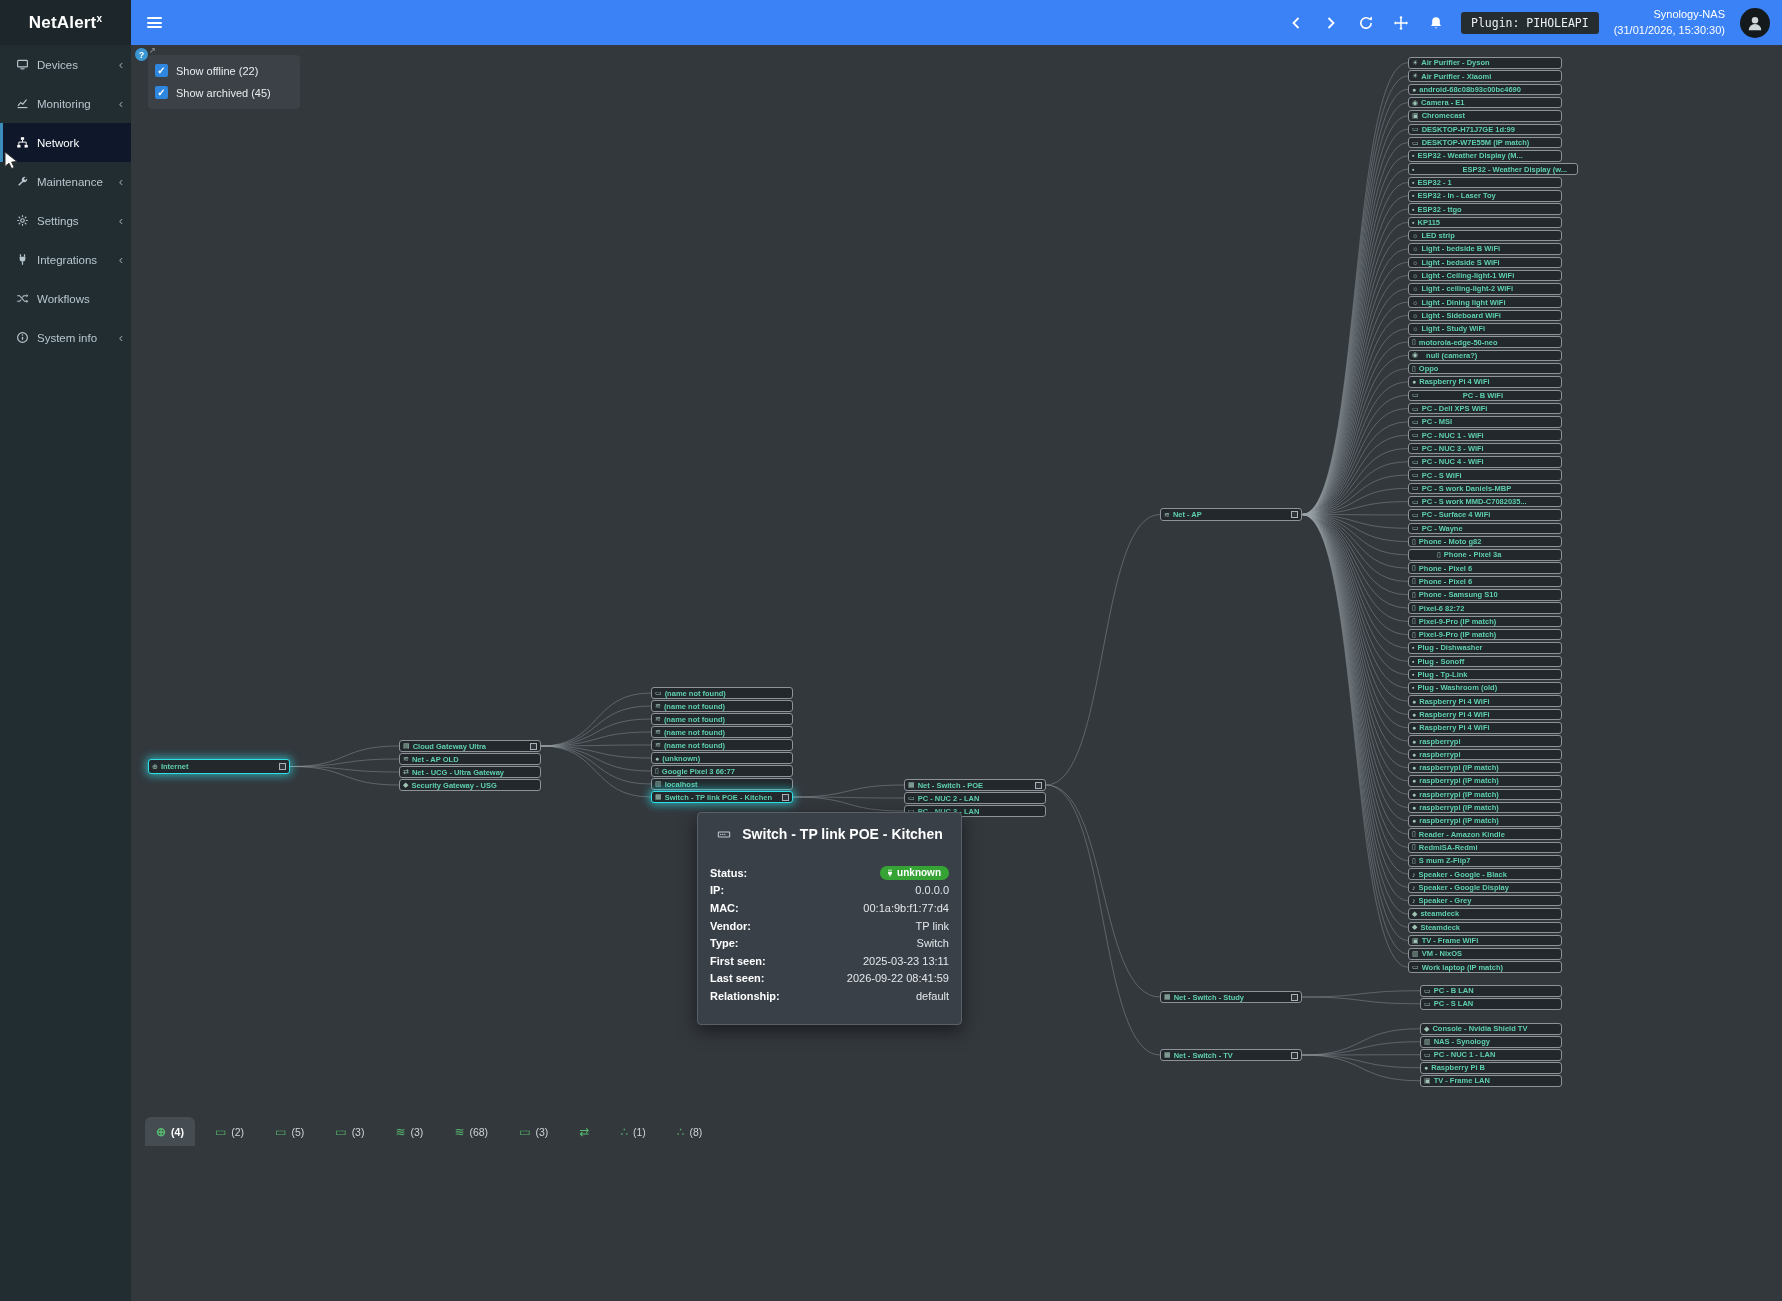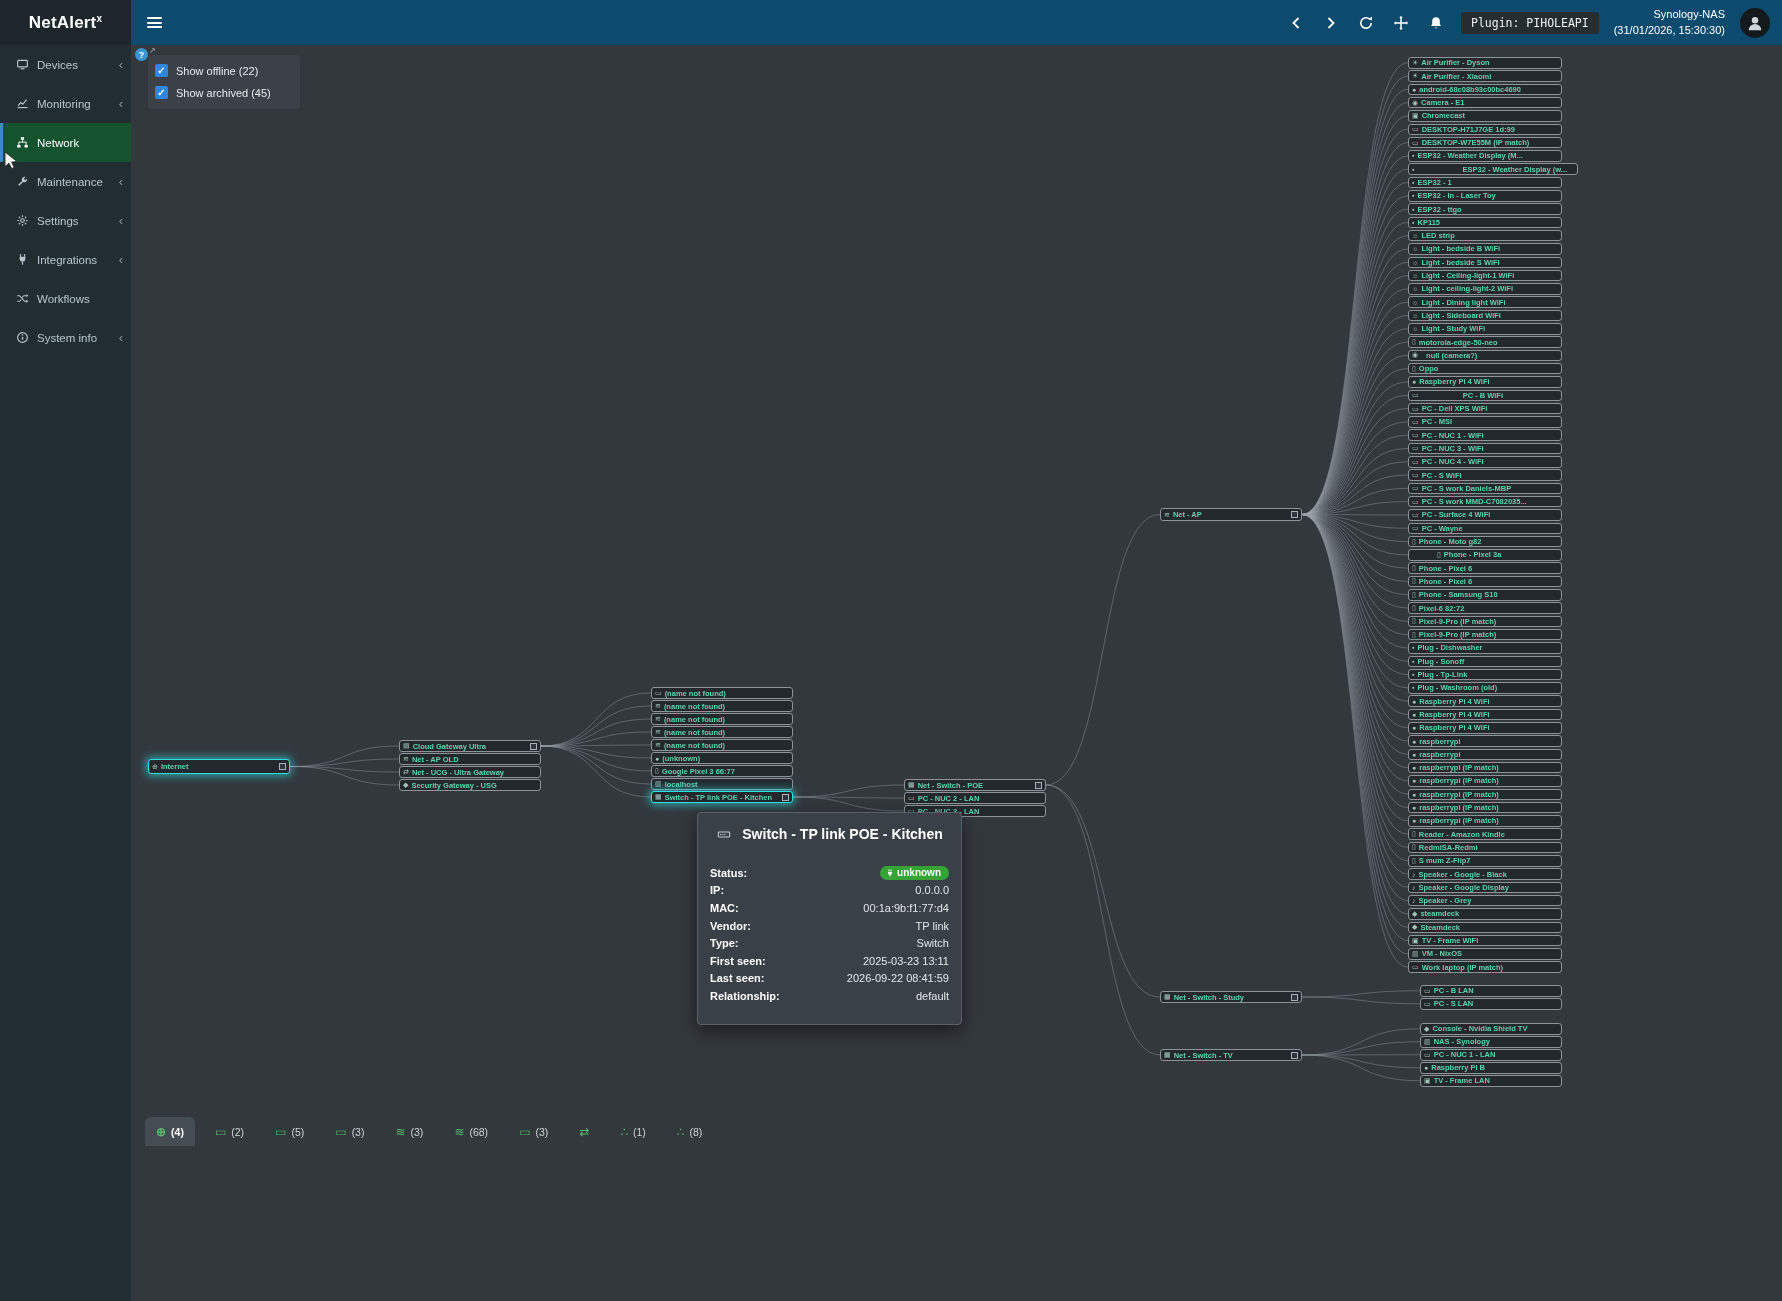--- a/index.html
+++ b/index.html
@@ -1,36 +1,36 @@
 <!DOCTYPE html>
 <html><head>
 <meta charset="utf-8">
 <style>
   html,body{margin:0;padding:0}
   body{width:1782px;height:1301px;background:#33383d;font-family:"Liberation Sans",sans-serif;overflow:hidden;position:relative}
 
   
-  .topbar{position:absolute;top:0;left:0;width:1782px;height:45px;background:#0c4a6e;z-index:30;display:flex;align-items:stretch}
+  .topbar{position:absolute;top:0;left:0;width:1782px;height:45px;background:#3b82f6;z-index:30;display:flex;align-items:stretch}
   .logo{width:131px;background:#1d272b;color:#fff;display:flex;align-items:center;justify-content:center;font-size:17px;font-weight:700;letter-spacing:.2px}
   .logo sup{font-size:10px;margin-top:-9px}
   .hamburger{width:46px;display:flex;align-items:center;justify-content:center;cursor:pointer}
   .bars{width:15px;height:11px;display:flex;flex-direction:column;justify-content:space-between}
   .bars i{height:2px;background:#fff;display:block;border-radius:1px}
   .topbar-right{margin-left:auto;display:flex;align-items:center;gap:15px;padding-right:12px}
   .top-icon{width:20px;height:20px;display:flex;align-items:center;justify-content:center;cursor:pointer}
   .top-icon svg{width:16px;height:16px}
   .plugin-badge{background:#252d31;color:#eef1f2;font-family:"DejaVu Sans Mono",monospace;font-size:11.5px;padding:4px 10px;border-radius:3px;white-space:nowrap}
   .host-info{color:#fff;font-size:11px;text-align:right;line-height:1.4;white-space:nowrap}
   .avatar{width:30px;height:30px;border-radius:50%;background:#14191c;display:flex;align-items:center;justify-content:center;cursor:pointer}
   .avatar svg{width:20px;height:20px}
 
   
   .sidebar{position:absolute;top:45px;left:0;width:131px;bottom:0;background:#222d32;z-index:25}
   .side-item{height:39px;display:flex;align-items:center;gap:8px;padding:0 8px 0 12px;color:#b8c7ce;font-size:11.5px;cursor:pointer;border-left:3px solid transparent;box-sizing:border-box}
-  .side-item.active{background:#14532d;color:#fff;border-left-color:#3c8dbc}
+  .side-item.active{background:#0f172a;color:#fff;border-left-color:#3c8dbc}
   .s-ico{width:14px;display:flex;align-items:center;justify-content:center}
   .s-ico svg{width:13px;height:13px;display:block}
   .chev{margin-left:auto;font-size:13px;color:#8a979d}
 
   
   #edges{position:absolute;left:0;top:0;width:1782px;height:1301px;z-index:1;pointer-events:none}
   #edges path{fill:none;stroke:#99a1a8;stroke-opacity:.42;stroke-width:1}
   .node{position:absolute;z-index:2;display:flex;align-items:center;gap:3px;background:#23282c;border:1px solid #8d9399;border-radius:3px;padding:0 3px;box-sizing:border-box;color:#5fd0ae;font-size:7.5px;font-weight:700;white-space:nowrap;overflow:hidden;cursor:pointer}
   .node .ni{font-size:7px;color:#9fc3b5;flex:0 0 auto;font-weight:400}
   .node .nl{overflow:hidden;text-overflow:ellipsis;flex:1 1 auto}

